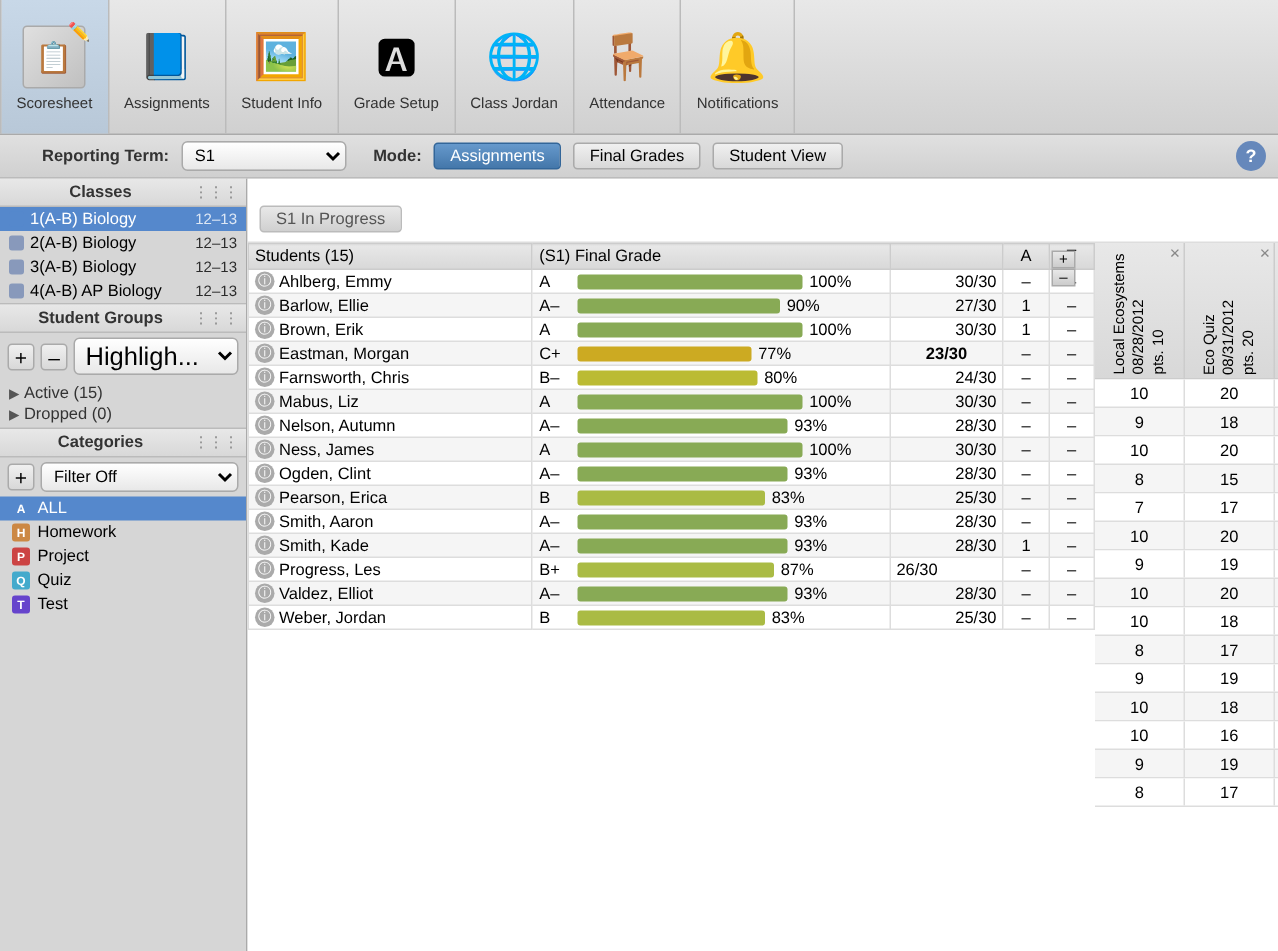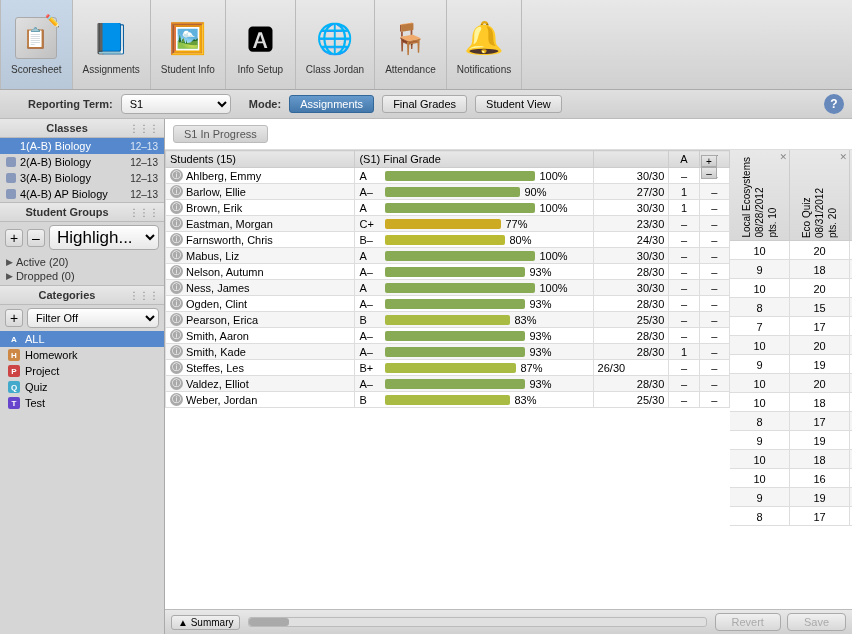--- a/index.html
+++ b/index.html
@@ -59,21 +59,21 @@
     .categories-section { }
     .categories-filter { padding: 3px 5px; }
     .categories-filter select { width: 100%; font-size: 11px; padding: 2px 4px; border-radius: 4px; border: 1px solid #aaa; background: linear-gradient(to bottom, #fff, #e8e8e8); }
     .categories-list { list-style: none; }
     .cat-item { display: flex; align-items: center; padding: 2px 8px; cursor: pointer; font-size: 11px; }
     .cat-item.active { background: #5588cc; color: #fff; }
     .cat-icon { width: 12px; height: 12px; border-radius: 2px; margin-right: 5px; display: flex; align-items: center; justify-content: center; font-size: 8px; font-weight: bold; }
 
     
     .grade-progress-bar { display: flex; align-items: center; padding: 6px 8px; gap: 8px; border-bottom: 1px solid #ddd; }
-    .progress-label { font-size: 11px; color: #555; background: linear-gradient(to bottom, #e8e8e8, #d0d0d0); border: 1px solid #bbb; padding: 2px 10px; border-radius: 3px; }
+    .progress-label { font-size: 11px; color: #555; background: linear-gradient(to bottom, #e8e8e8, #d0d0d0); border: 1px solid #bbb; padding: 2px 10px; border-radius: 3px; margin-top: 12px; }
     .pm-btn { width: 16px; height: 12px; border: 1px solid #aaa; background: linear-gradient(to bottom, #e8e8e8, #ccc); display: flex; align-items: center; justify-content: center; font-size: 10px; cursor: pointer; }
 
     table { border-collapse: collapse; font-size: 11px; width: 100%; }
     th { background: linear-gradient(to bottom, #e8e8e8, #d8d8d8); border: 1px solid #ccc; padding: 2px 4px; font-weight: normal; text-align: left; white-space: nowrap; }
     td { border: 1px solid #ddd; padding: 1px 4px; white-space: nowrap; }
     tr:nth-child(even) td { background: #f5f5f5; }
     tr:nth-child(odd) td { background: #fff; }
 
     .student-cell { display: flex; align-items: center; gap: 3px; }
     .info-icon { width: 13px; height: 13px; border-radius: 50%; background: #aaa; color: #fff; display: flex; align-items: center; justify-content: center; font-size: 9px; cursor: pointer; }
@@ -106,21 +106,21 @@
     <div class="toolbar-btn">
       <div class="icon">📘</div>
       <span class="label">Assignments</span>
     </div>
     <div class="toolbar-btn">
       <div class="icon">🖼️</div>
       <span class="label">Student Info</span>
     </div>
     <div class="toolbar-btn">
       <div class="icon">🅰</div>
-      <span class="label">Info Setup</span>
+      <span class="label">Grade Setup</span>
     </div>
     <div class="toolbar-btn">
       <div class="icon">🌐</div>
       <span class="label">Class Jordan</span>
     </div>
     <div class="toolbar-btn">
       <div class="icon">🪑</div>
       <span class="label">Attendance</span>
     </div>
     <div class="toolbar-btn">
@@ -182,21 +182,21 @@
         <div class="add-remove-bar">
           <button class="small-btn">+</button>
           <button class="small-btn">–</button>
           <select class="highlight-select">
             <option>Highligh...</option>
           </select>
         </div>
         <div class="groups-list">
           <div class="group-item">
             <span class="triangle">▶</span>
-            <span class="group-label">Active (20)</span>
+            <span class="group-label">Active (15)</span>
           </div>
           <div class="group-item">
             <span class="triangle">▶</span>
             <span class="group-label">Dropped (0)</span>
           </div>
         </div>
       </div>
 
       <div class="categories-section">
         <div class="sidebar-header">
@@ -342,21 +342,21 @@
         <span>Eastman, Morgan</span>
       </div>
     </td>
     <td>
       <div class="grade-bar-container">
         <span style="min-width:22px;font-size:11px;">C+</span>
         <div class="grade-bar" style="width:116px;background:#ccaa22;"></div>
         <span style="font-size:11px;">77%</span>
       </div>
     </td>
-    <td style="text-align:right;">
+    <td style="text-align:center;font-weight:bold;">
       <span>23/30</span>
     </td>
     <td style="text-align:center;">
       <span>–</span>
     </td>
     <td style="text-align:center;">
       <span>–</span>
     </td>
   </tr>
                     <tr>
@@ -548,21 +548,21 @@
       <span>1</span>
     </td>
     <td style="text-align:center;">
       <span>–</span>
     </td>
   </tr>
                     <tr>
     <td>
       <div class="student-cell">
         <div class="info-icon">ⓘ</div>
-        <span>Steffes, Les</span>
+        <span>Progress, Les</span>
       </div>
     </td>
     <td>
       <div class="grade-bar-container">
         <span style="min-width:22px;font-size:11px;">B+</span>
         <div class="grade-bar" style="width:131px;background:#aabb44;"></div>
         <span style="font-size:11px;">87%</span>
       </div>
     </td>
     <td style="">
@@ -713,26 +713,16 @@
                     <div style="display: flex; border-bottom: 1px solid rgb(221, 221, 221); background: rgb(255, 255, 255);">
                       <div style="width: 60px; min-width: 60px; border-right: 1px solid rgb(221, 221, 221); padding: 1px 4px; text-align: center; font-size: 11px; height: 18px; line-height: 18px;">8</div>
                       <div style="width: 60px; min-width: 60px; border-right: 1px solid rgb(221, 221, 221); padding: 1px 4px; text-align: center; font-size: 11px; height: 18px; line-height: 18px;">17</div>
                     </div>
                   </div>
               </div>
             </div>
           </div>
         </div>
 
-        <div class="bottom-bar">
-          <button class="summary-btn">▲ Summary</button>
-          <div style="flex:1;height:10px;background:#e0e0e0;border:1px solid #bbb;border-radius:3px;">
-            <div style="width:40px;height:100%;background:#aaa;border-radius:3px;"></div>
-          </div>
-          <div class="bottom-right-btns">
-            <button class="action-btn" style="color:#aaa;">Revert</button>
-            <button class="action-btn" style="color:#aaa;">Save</button>
-          </div>
-        </div>
       </div>
     </div>
   </div>
 </div>
 
 </body></html>

